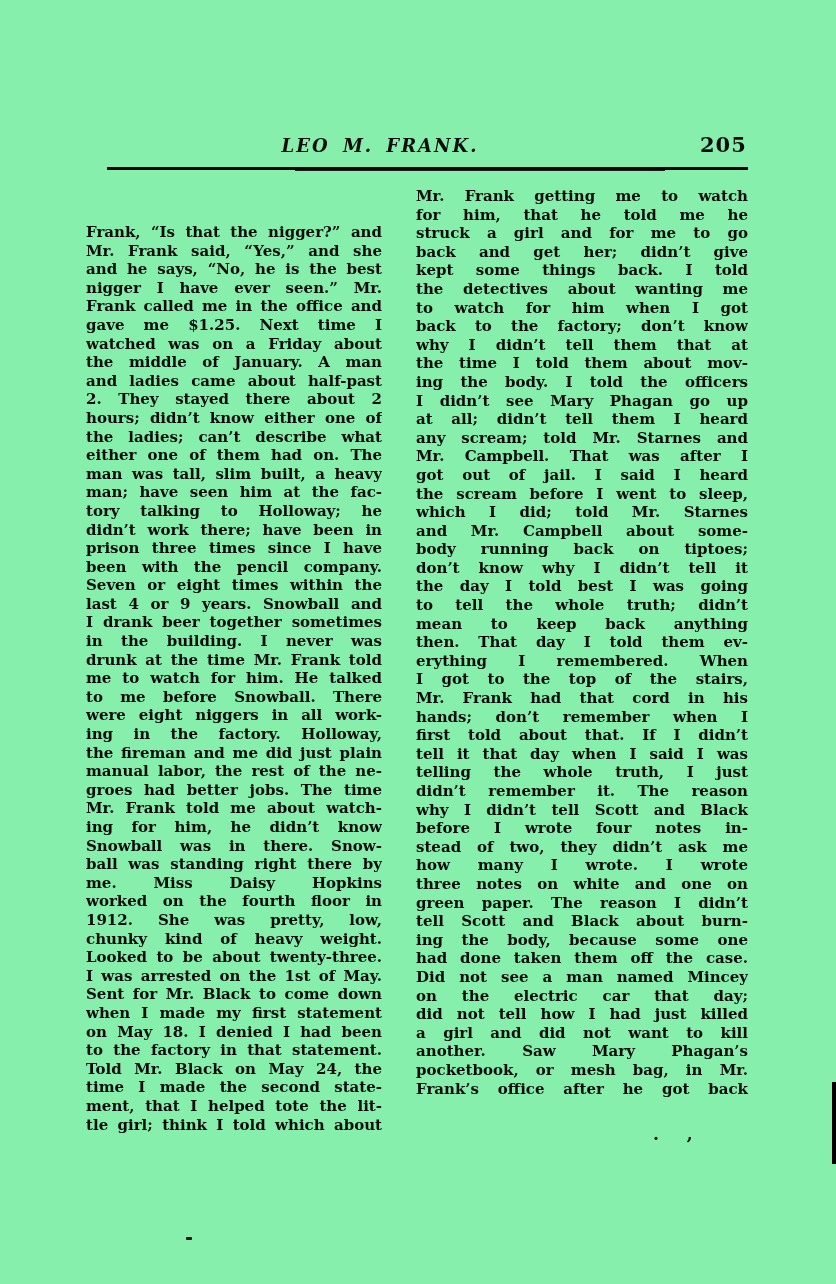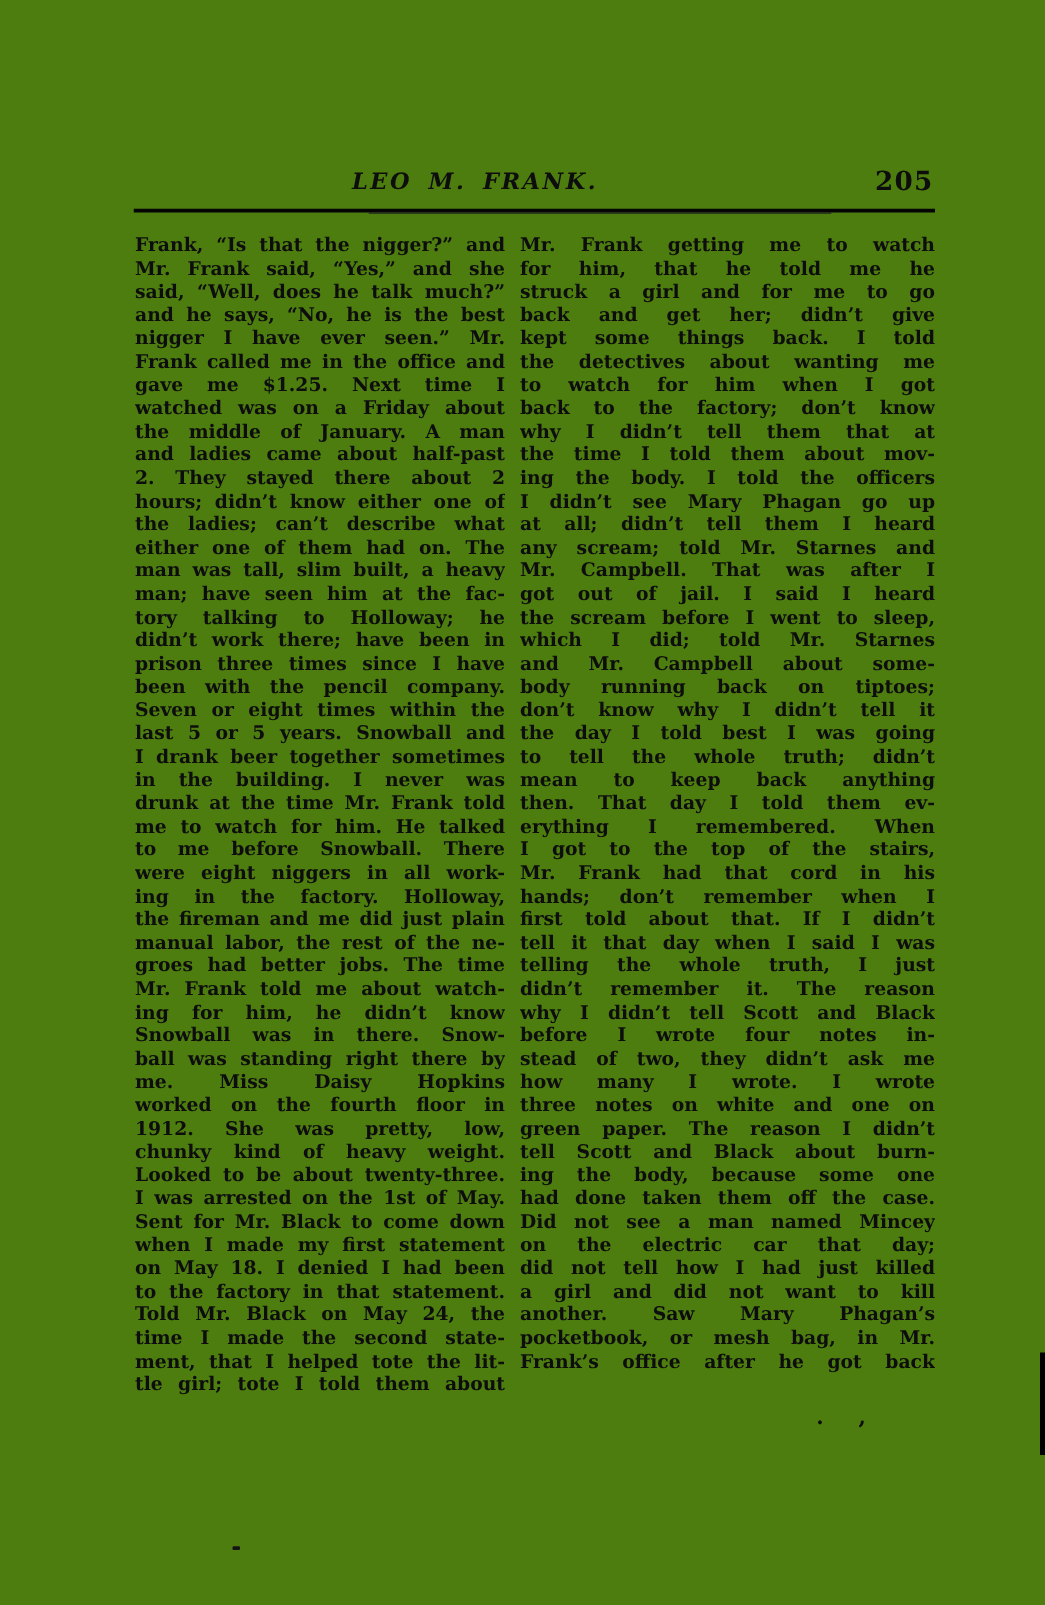--- a/index.html
+++ b/index.html
@@ -1,20 +1,20 @@
 <!DOCTYPE html>
 <html><head>
 <meta charset="utf-8">
 <style>
   html, body { margin: 0; padding: 0; background: #e8e8e4; }
   .page {
     position: relative;
     width: 836px;
     height: 1284px;
-    background: #4d7c0f;
+    background: #86efac;
     overflow: hidden;
     color: #0d0d0d;
     font-family: "DejaVu Serif", serif;
   }
   .running-head {
     position: absolute;
     top: 135px;
     left: 380px;
     transform: translateX(-50%);
     font-size: 18px;
@@ -48,21 +48,21 @@
     height: 1px;
     background: #222;
   }
   .text-column {
     position: absolute;
     top: 187px;
     font-size: 15px;
     font-weight: bold;
     line-height: 18.6px;
   }
-  .col-left  { left: 108px; width: 296px; }
+  .col-left  { left: 86px; width: 296px; margin-top: 36px; }
   .col-right { left: 416px; width: 332px; }
   .line {
     text-align: justify;
     text-align-last: justify;
     height: 18.6px;
     overflow: hidden;
   }
   .stray-marks {
     position: absolute;
     top: 1124px;
@@ -98,40 +98,39 @@
   <div class="running-head">LEO M. FRANK.</div>
 
   <div class="page-number">205</div>
 
   <div class="header-rule"></div>
   <div class="header-rule-echo"></div>
 
   <div class="text-column col-left">
       <div class="line">Frank, “Is that the nigger?” and</div>
       <div class="line">Mr. Frank said, “Yes,” and she</div>
-      <div class="line">said, “Well, does he talk much?”</div>
       <div class="line">and he says, “No, he is the best</div>
       <div class="line">nigger I have ever seen.” Mr.</div>
       <div class="line">Frank called me in the office and</div>
       <div class="line">gave me $1.25. Next time I</div>
       <div class="line">watched was on a Friday about</div>
       <div class="line">the middle of January. A man</div>
       <div class="line">and ladies came about half-past</div>
       <div class="line">2. They stayed there about 2</div>
       <div class="line">hours; didn’t know either one of</div>
       <div class="line">the ladies; can’t describe what</div>
       <div class="line">either one of them had on. The</div>
       <div class="line">man was tall, slim built, a heavy</div>
       <div class="line">man; have seen him at the fac-</div>
       <div class="line">tory talking to Holloway; he</div>
       <div class="line">didn’t work there; have been in</div>
       <div class="line">prison three times since I have</div>
       <div class="line">been with the pencil company.</div>
       <div class="line">Seven or eight times within the</div>
-      <div class="line">last 5 or 5 years. Snowball and</div>
+      <div class="line">last 4 or 9 years. Snowball and</div>
       <div class="line">I drank beer together sometimes</div>
       <div class="line">in the building. I never was</div>
       <div class="line">drunk at the time Mr. Frank told</div>
       <div class="line">me to watch for him. He talked</div>
       <div class="line">to me before Snowball. There</div>
       <div class="line">were eight niggers in all work-</div>
       <div class="line">ing in the factory. Holloway,</div>
       <div class="line">the fireman and me did just plain</div>
       <div class="line">manual labor, the rest of the ne-</div>
       <div class="line">groes had better jobs. The time</div>
@@ -145,21 +144,21 @@
       <div class="line">chunky kind of heavy weight.</div>
       <div class="line">Looked to be about twenty-three.</div>
       <div class="line">I was arrested on the 1st of May.</div>
       <div class="line">Sent for Mr. Black to come down</div>
       <div class="line">when I made my first statement</div>
       <div class="line">on May 18. I denied I had been</div>
       <div class="line">to the factory in that statement.</div>
       <div class="line">Told Mr. Black on May 24, the</div>
       <div class="line">time I made the second state-</div>
       <div class="line">ment, that I helped tote the lit-</div>
-      <div class="line">tle girl; tote I told them about</div>
+      <div class="line">tle girl; think I told which about</div>
     </div>
 
   <div class="text-column col-right">
       <div class="line">Mr. Frank getting me to watch</div>
       <div class="line">for him, that he told me he</div>
       <div class="line">struck a girl and for me to go</div>
       <div class="line">back and get her; didn’t give</div>
       <div class="line">kept some things back. I told</div>
       <div class="line">the detectives about wanting me</div>
       <div class="line">to watch for him when I got</div>

